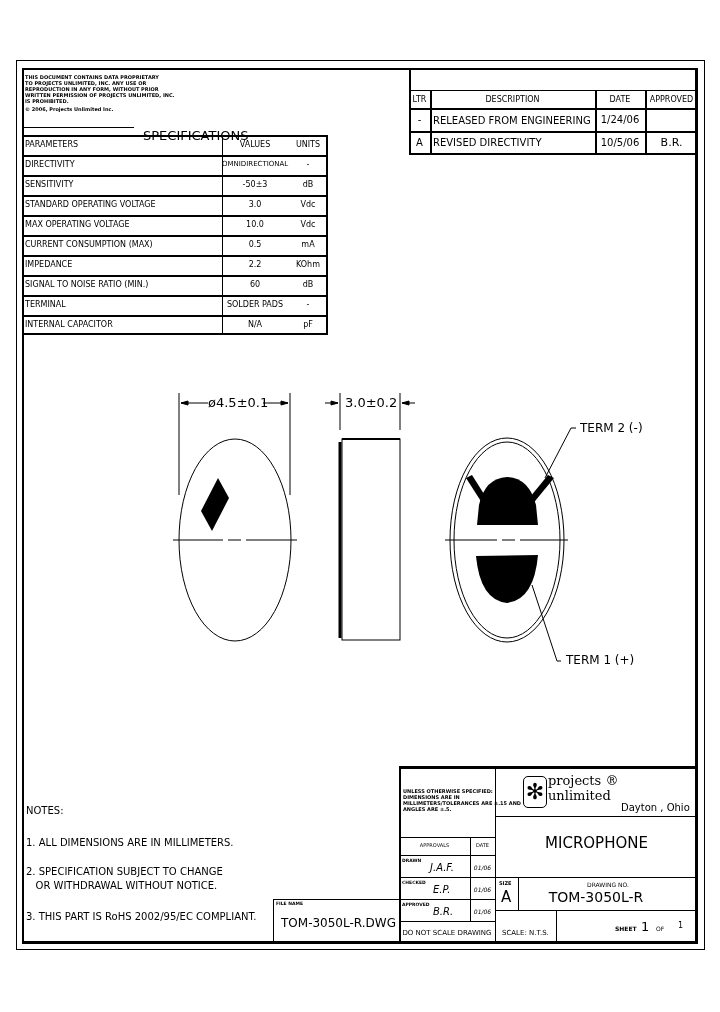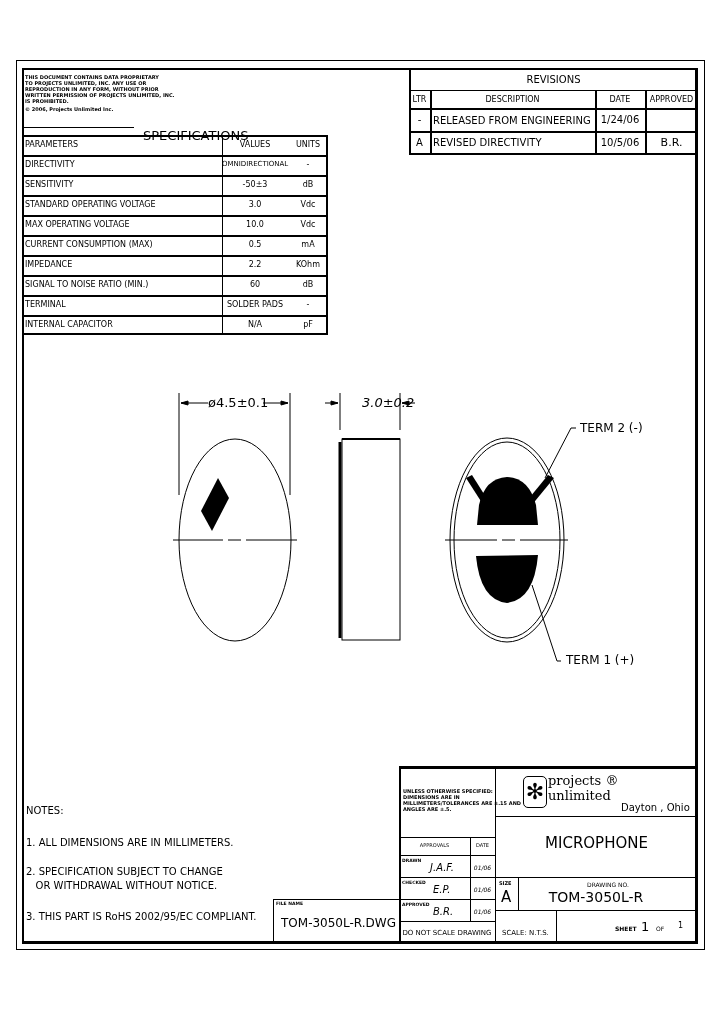--- a/index.html
+++ b/index.html
@@ -127,21 +127,20 @@
   <div class="vl vthk" style="left:0;top:0;height:87px;"></div>
   <div class="hl" style="left:0;top:22px;width:289px;"></div>
 
   <div class="hl thk" style="left:0;top:40px;width:289px;"></div>
   <div class="hl thk" style="left:0;top:63px;width:289px;"></div>
   <div class="hl thk" style="left:0;top:85px;width:289px;"></div>
   <div class="vl vthk" style="left:21px;top:22px;height:65px;"></div>
   <div class="vl vthk" style="left:186px;top:22px;height:65px;"></div>
   <div class="vl vthk" style="left:236px;top:22px;height:65px;"></div>
 
-  <div class="rev-cell cad center" style="left:0;width:289px;top:6px;font-size:10px;">REVISIONS</div>
   <div class="rev-cell cad center" style="left:0;width:21px;top:27px;">LTR</div>
   <div class="rev-cell cad center" style="left:21px;width:165px;top:27px;">DESCRIPTION</div>
   <div class="rev-cell cad center" style="left:186px;width:50px;top:27px;">DATE</div>
   <div class="rev-cell cad center" style="left:236px;width:53px;top:27px;">APPROVED</div>
 
   <div class="rev-cell cad center" style="left:0;width:21px;top:46px;font-size:10px;">-</div>
   <div class="rev-cell cad" style="left:24px;top:47px;font-size:10px;">RELEASED FROM ENGINEERING</div>
   <div class="rev-cell cad center" style="left:186px;width:50px;top:46px;font-size:10px;">1/24/06</div>
   <div class="rev-cell cad center" style="left:236px;width:53px;top:46px;font-size:10px;"></div>
 
@@ -195,21 +194,21 @@
     <line x1="502" y1="540" x2="515" y2="540"></line>
     <line x1="520" y1="540" x2="568" y2="540"></line>
   </g>
   <g stroke="#000" stroke-width="1" fill="none">
     <polyline points="545,478 571,428 576,428"></polyline>
     <polyline points="532,585 557,661 561,661"></polyline>
   </g>
 </svg>
 
 <div class="abs cad" style="left:208px;top:395px;font-size:13px;">ø4.5±0.1</div>
-<div class="abs cad" style="left:362px;top:395px;font-size:13px;font-style:italic;">3.0±0.2</div>
+<div class="abs cad" style="left:345px;top:395px;font-size:13px;">3.0±0.2</div>
 <div class="abs cad" style="left:580px;top:421px;font-size:12px;">TERM 2 (-)</div>
 <div class="abs cad" style="left:566px;top:653px;font-size:12px;">TERM 1 (+)</div>
 
 <div class="abs cad" style="left:26px;top:805px;font-size:10px;">NOTES:</div>
 <div class="abs cad" style="left:26px;top:837px;font-size:10px;">1. ALL DIMENSIONS ARE IN MILLIMETERS.</div>
 <div class="abs cad" style="left:26px;top:866px;font-size:10px;">2. SPECIFICATION SUBJECT TO CHANGE</div>
 <div class="abs cad" style="left:26px;top:880px;font-size:10px;white-space:pre;">   OR WITHDRAWAL WITHOUT NOTICE.</div>
 <div class="abs cad" style="left:26px;top:911px;font-size:10px;">3. THIS PART IS RoHS 2002/95/EC COMPLIANT.</div>
 
 <div class="abs" style="left:273px;top:766px;width:425px;height:178px;">

